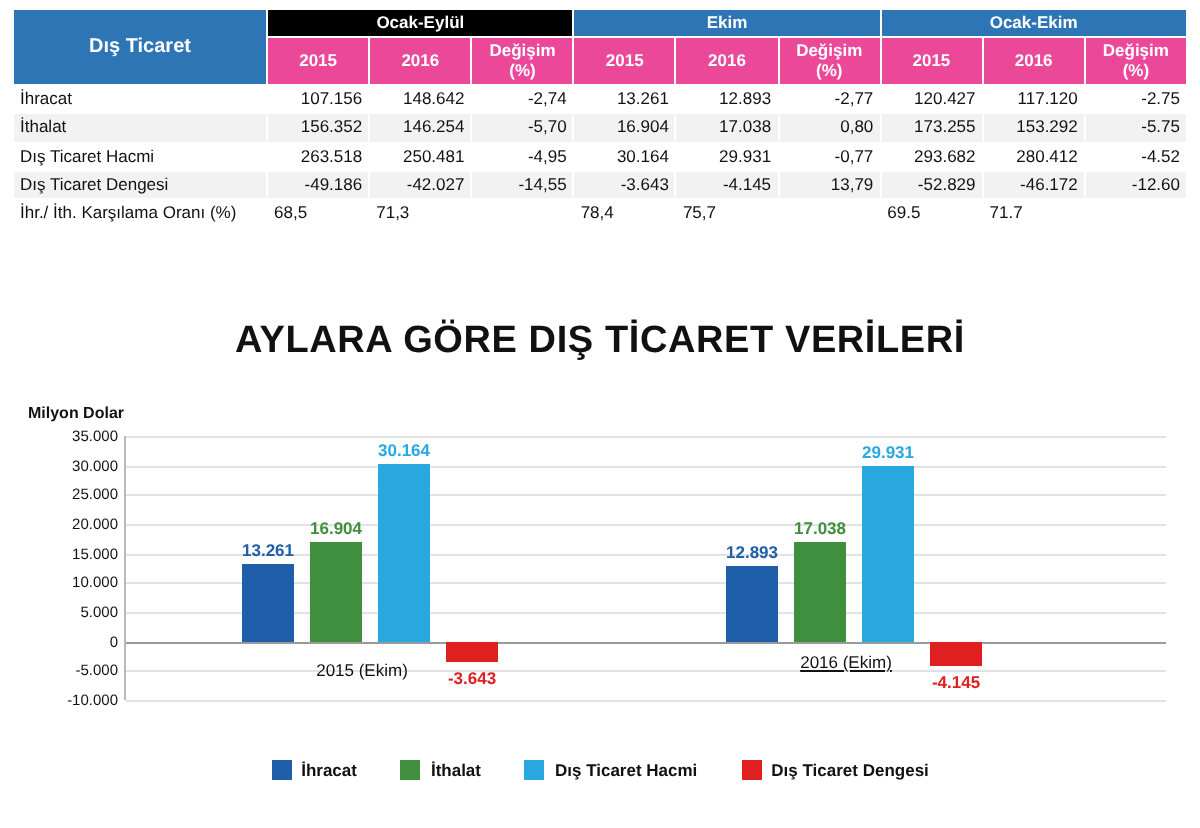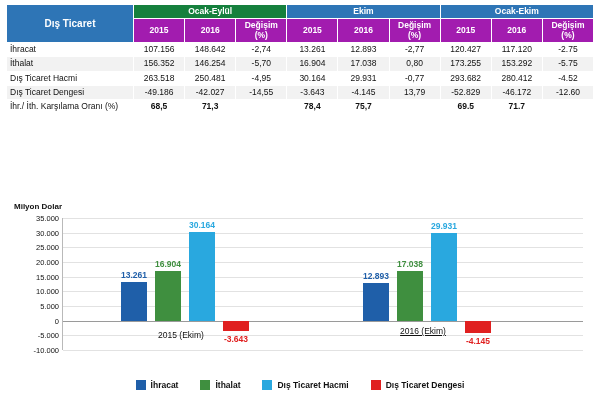--- a/index.html
+++ b/index.html
@@ -31,43 +31,43 @@
     width: 588px;
     table-layout: fixed;
   }
   table.data th, table.data td {
     border: 1px solid #ffffff;
     font-size: 8.5px;
     padding: 2px 3px;
     line-height: 1.1;
   }
   thead th {
-    background: #a21caf;
+    background: #ec4899;
     color: #ffffff;
     text-align: center;
     font-weight: bold;
   }
-  thead th.group-ocak-eylul { background: #15803d; }
+  thead th.group-ocak-eylul { background: #000000; }
   thead th.group-ekim { background: #2e75b6; }
   thead th.group-ocak-ekim { background: #2e75b6; }
   thead th.rowhead {
     background: #2e75b6;
     font-size: 10px;
   }
   tbody td {
     background: #ffffff;
     color: #111111;
     border: 1px solid #bfbfbf;
-    text-align: center;
+    text-align: right;
   }
   tbody td.label {
     text-align: left;
     font-size: 8.5px;
   }
-  tbody td.center { text-align: center; font-weight: bold; }
+  tbody td.center { text-align: left; }
   tbody tr.alt td { background: #f2f2f2; }
 
   
   .chart-title {
     position: absolute;
     top: 160px;
     left: 0;
     width: 600px;
     text-align: center;
     font-size: 19px;
@@ -262,20 +262,21 @@
           <td class="center">75,7</td>
           <td class="center"></td>
           <td class="center">69.5</td>
           <td class="center">71.7</td>
           <td class="center"></td>
         </tr>
       </tbody>
     </table>
   </div>
 
+  <div class="chart-title">AYLARA GÖRE DIŞ TİCARET VERİLERİ</div>
 
   <div class="chart-area">
     <div class="axis-unit">Milyon Dolar</div>
 
     <div class="plot">
 
       <div class="gridline" style="top:0px"></div>
       <span class="ytick" style="top:0px">35.000</span>
       <div class="gridline" style="top:14.67px"></div>
       <span class="ytick" style="top:14.67px">30.000</span>

